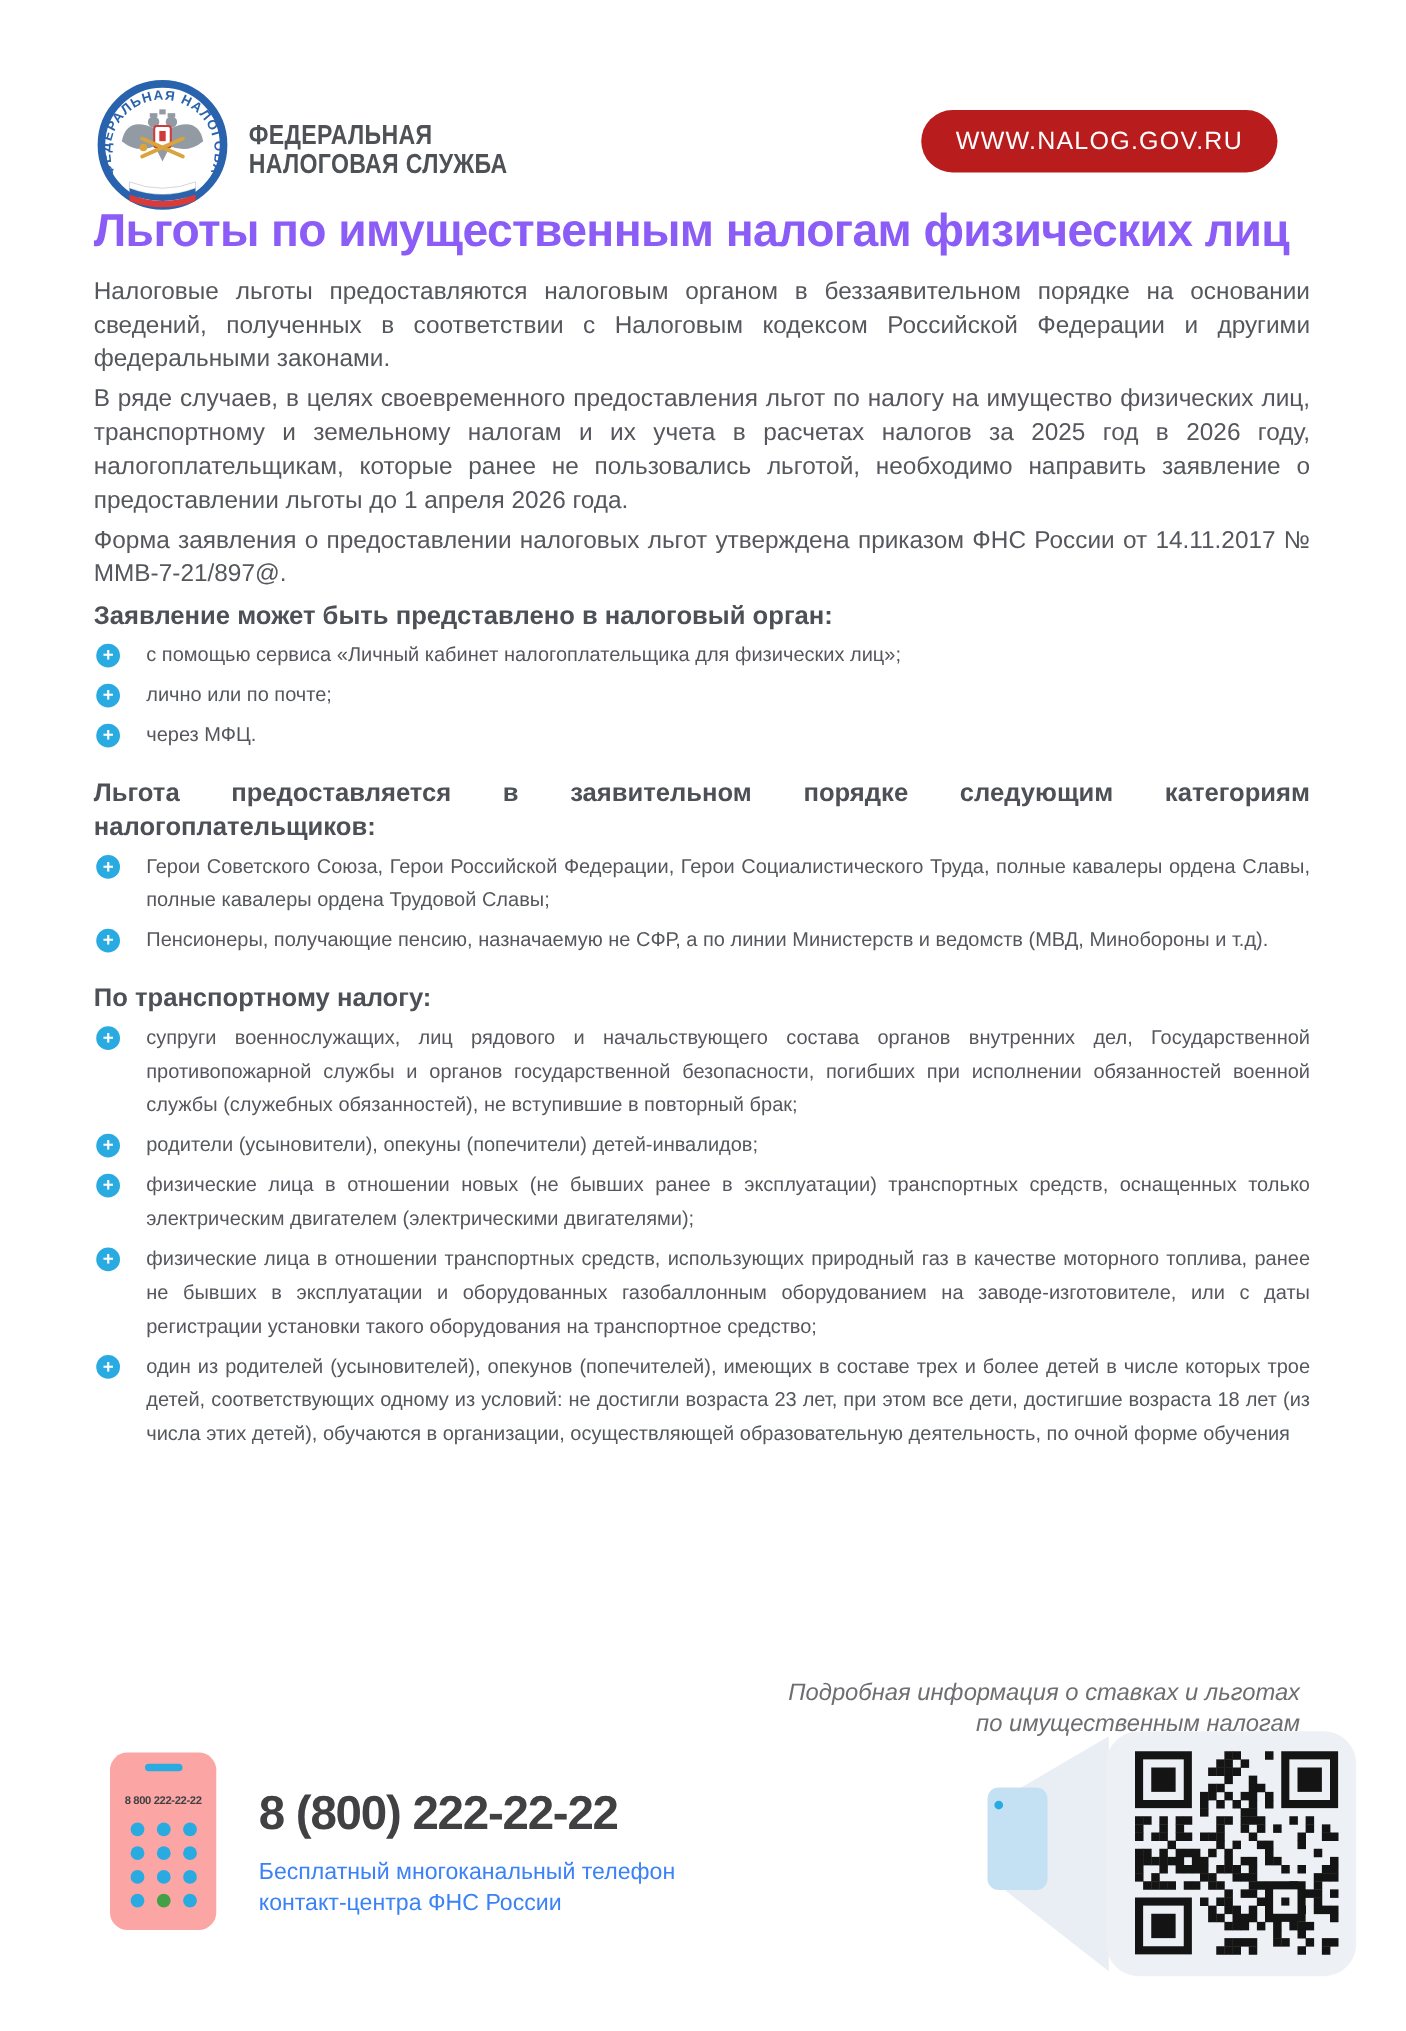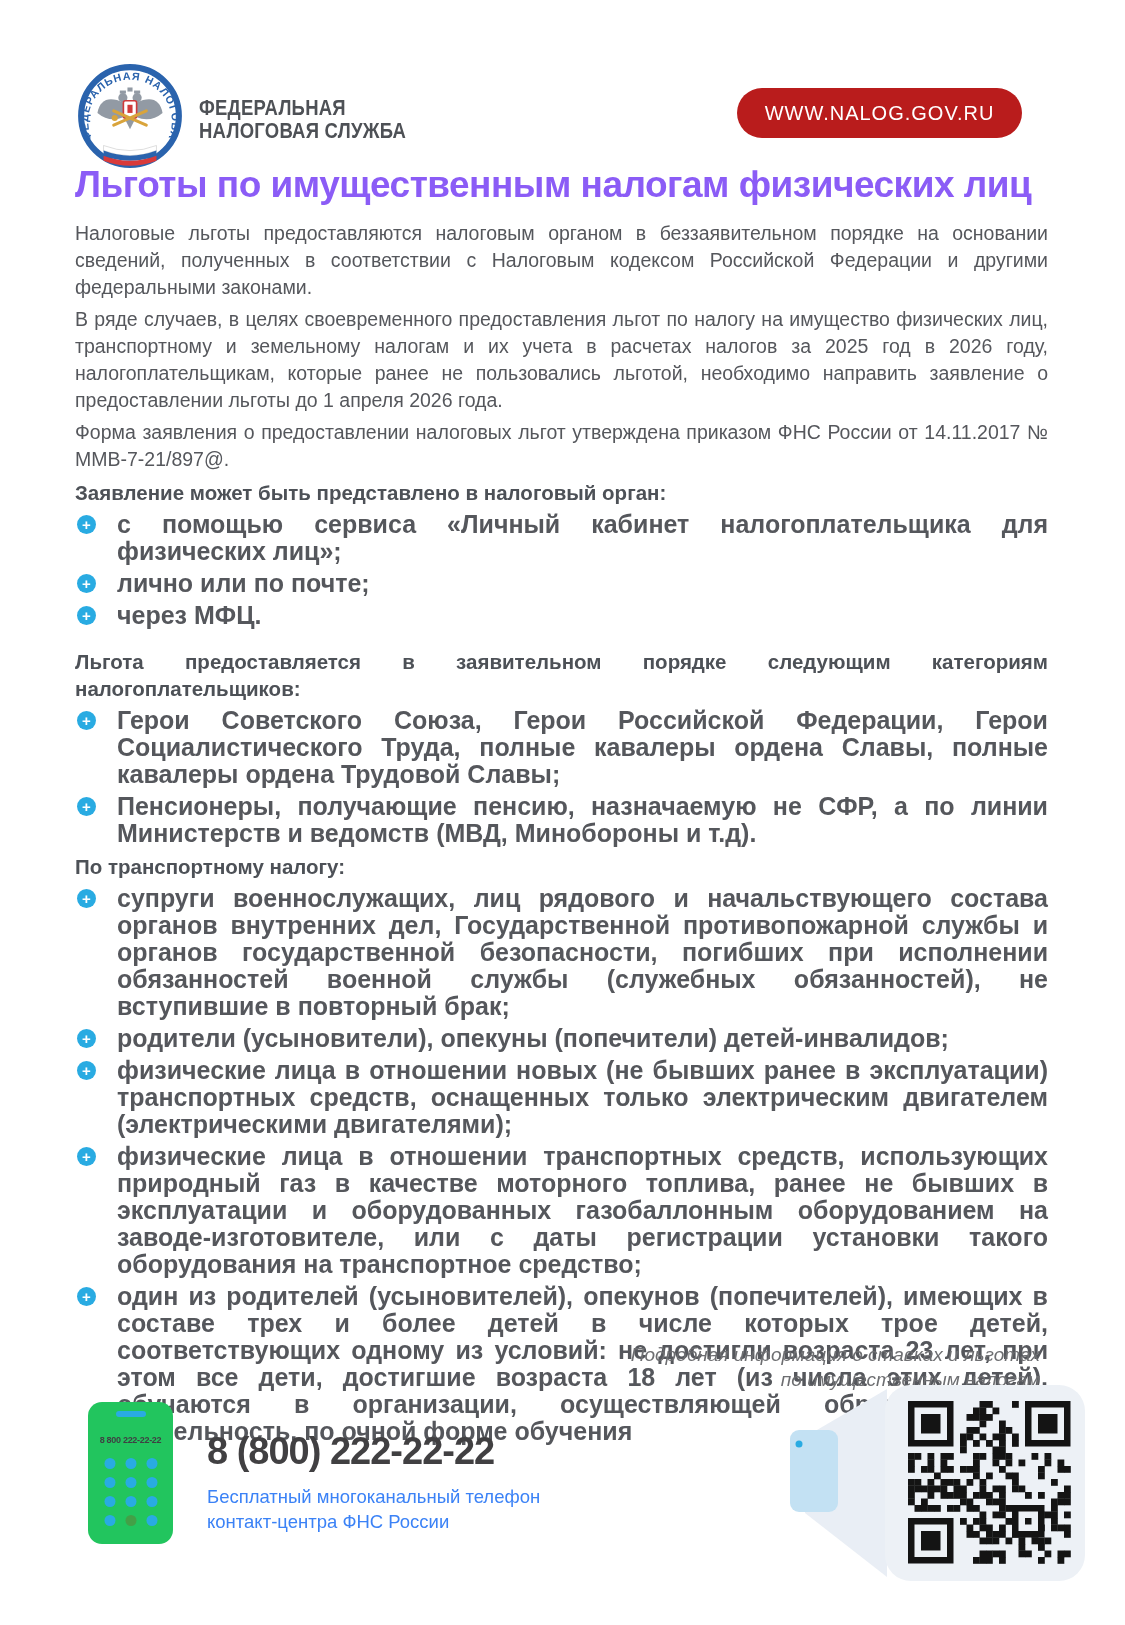--- a/index.html
+++ b/index.html
@@ -12,32 +12,32 @@
   .pill{position:absolute;left:737px;top:88px;width:285px;height:50px;border-radius:25px;
         background:#b91c1c;color:#ffffff;font-size:20px;letter-spacing:1px;
         display:flex;align-items:center;justify-content:center;cursor:pointer;}
   
   .content{position:absolute;left:75px;top:164px;width:973px;}
   .title{font-size:37px;font-weight:bold;color:#8b5cf6;letter-spacing:-0.5px;margin:0 0 14px 0;}
   .body-p{font-size:19.5px;line-height:27px;text-align:justify;margin:0 0 5px 0;}
   .b{font-weight:normal;}
   .h2{font-size:20.5px;line-height:27px;font-weight:bold;color:#4d5157;text-align:justify;margin:6px 0 5px 0;}
   .h2.gap-big{margin-top:19px;}
-  .h2.gap-mid{margin-top:6px;}
+  .h2.gap-mid{margin-top:19px;}
   ul.bullets{list-style:none;margin:0 0 2px 0;padding:0;}
-  ul.bullets li{position:relative;padding-left:42px;font-size:25px;line-height:27px;
-                text-align:justify;margin:0 0 5px 0;font-weight:bold;}
+  ul.bullets li{position:relative;padding-left:42px;font-size:16px;line-height:27px;
+                text-align:justify;margin:0 0 5px 0;}
   .bullet{position:absolute;left:2px;top:4px;width:19px;height:19px;border-radius:50%;
           background:#29abe2;color:#fff;font-weight:bold;font-size:15px;line-height:19px;text-align:center;}
   .bullet::before{content:"+";}
   
   .note{position:absolute;top:1342px;right:85px;width:450px;text-align:right;font-style:italic;
         font-size:19px;line-height:25px;color:#6d6e71;}
   .phone-graphic{position:absolute;left:88px;top:1402px;width:85px;height:142px;
-                 background:#22c55e;border-radius:14px;}
+                 background:#fca5a5;border-radius:14px;}
   .speaker{position:absolute;left:50%;transform:translateX(-50%);top:9px;width:30px;height:6px;
            border-radius:3px;background:#29abe2;}
   .mini-number{position:absolute;top:33px;width:100%;text-align:center;font-size:9px;font-weight:bold;
                color:#3f4043;letter-spacing:-0.3px;}
   .dots{position:absolute;left:50%;transform:translateX(-50%);top:56px;
         display:grid;grid-template-columns:repeat(3,11px);gap:8px 10px;}
   .dot{width:11px;height:11px;border-radius:50%;background:#29abe2;}
   .dot.green{background:#43a047;}
   .phone-number{position:absolute;left:207px;top:1430px;font-size:38px;font-weight:bold;
                 color:#414042;letter-spacing:-1px;}

